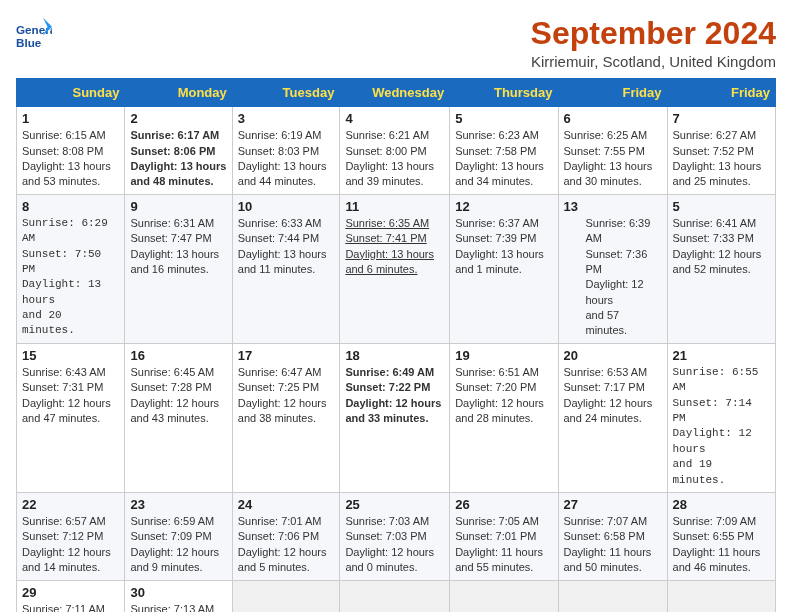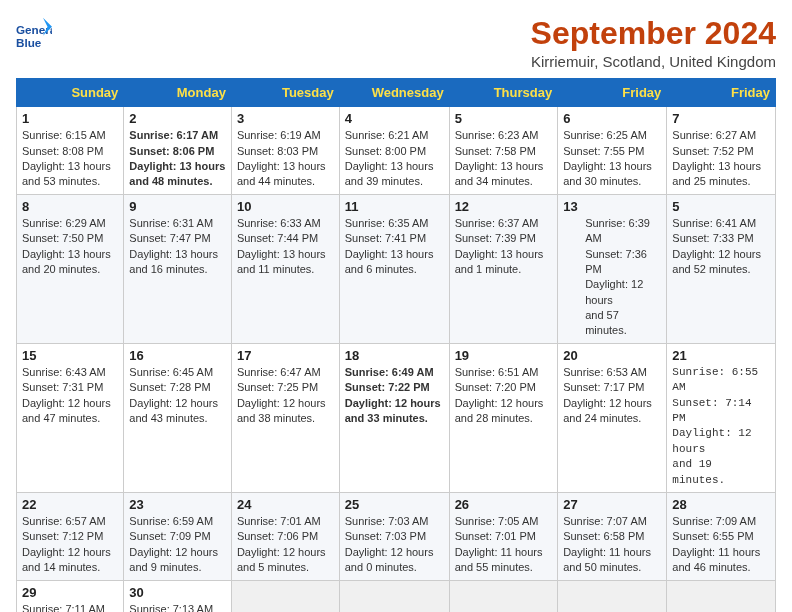--- a/index.html
+++ b/index.html
@@ -163,42 +163,42 @@
           <span class="day-num">7</span>
           <div class="day-info" style="white-space: pre-line;">Sunrise: 6:27 AM
 Sunset: 7:52 PM
 Daylight: 13 hours
 and 25 minutes.</div>
         </td>
       </tr>
       <tr>
         <td>
           <span class="day-num">8</span>
-          <div class="day-info" style="white-space: pre-line;">Sunrise: 6:29 AM
+          <div class="day-info" style="white-space: pre-line; font-family: Liberation Mono, monospace;">Sunrise: 6:29 AM
 Sunset: 7:50 PM
 Daylight: 13 hours
 and 20 minutes.</div>
         </td>
         <td>
           <span class="day-num">9</span>
           <div class="day-info" style="white-space: pre-line;">Sunrise: 6:31 AM
 Sunset: 7:47 PM
 Daylight: 13 hours
 and 16 minutes.</div>
         </td>
         <td>
           <span class="day-num">10</span>
           <div class="day-info" style="white-space: pre-line;">Sunrise: 6:33 AM
 Sunset: 7:44 PM
 Daylight: 13 hours
 and 11 minutes.</div>
         </td>
         <td>
           <span class="day-num">11</span>
-          <div class="day-info" style="white-space: pre-line;">Sunrise: 6:35 AM
+          <div class="day-info" style="white-space: pre-line; text-decoration: underline;">Sunrise: 6:35 AM
 Sunset: 7:41 PM
 Daylight: 13 hours
 and 6 minutes.</div>
         </td>
         <td>
           <span class="day-num">12</span>
           <div class="day-info" style="white-space: pre-line;">Sunrise: 6:37 AM
 Sunset: 7:39 PM
 Daylight: 13 hours
 and 1 minute.</div>

